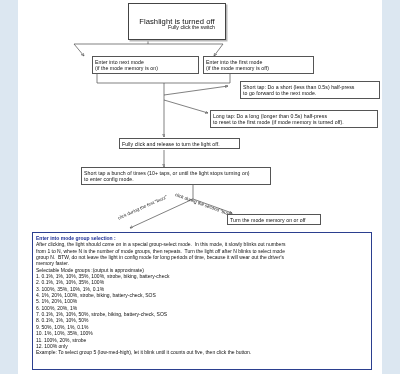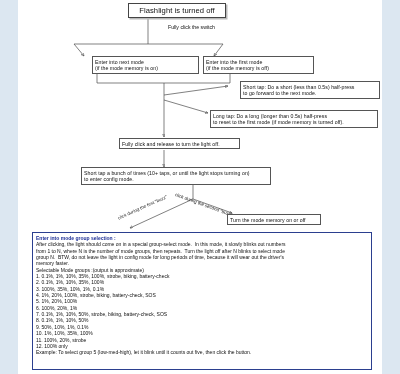--- a/index.html
+++ b/index.html
@@ -21,21 +21,21 @@
     box-sizing:border-box;
     font-size:5.2px;
     line-height:6.4px;
     color:#111;
     padding:1.5px 2px;
     letter-spacing:0.05px;
   }
   .title-box{
     font-size:7.6px;
     line-height:9px;
-    padding:2px 5px;
+    padding:13px 5px;
     border:1px solid #444;
     box-shadow:1.5px 1.5px 0 #b9b9b9;
   }
   .plain{
     position:absolute;
     font-size:5.2px;
     line-height:6.4px;
     color:#111;
     white-space:nowrap;
   }

